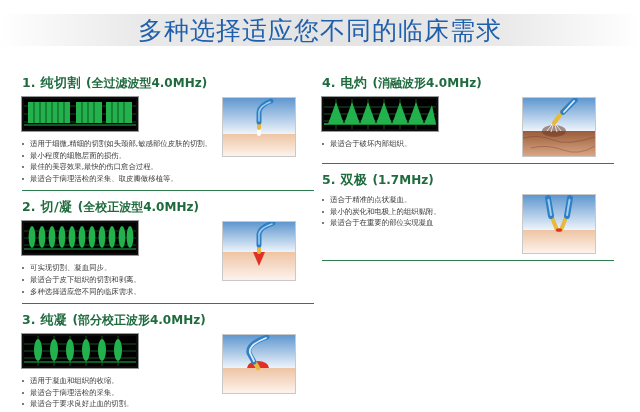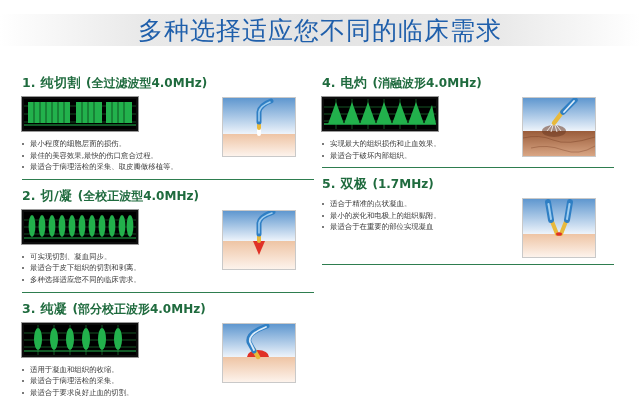--- a/index.html
+++ b/index.html
@@ -110,20 +110,21 @@
                 <line x1="64" y1="3" x2="64" y2="24"></line>
               <line x1="70" y1="3" x2="70" y2="24"></line>
               <line x1="88" y1="3" x2="88" y2="24"></line>
                 <line x1="94" y1="3" x2="94" y2="24"></line>
               <line x1="100" y1="3" x2="100" y2="24"></line>
             </g>
             <line x1="0" y1="26" x2="112" y2="26" stroke="#22b14c" stroke-width="1.2"></line>
           </svg>
         </div>
         <ul class="bullets">
+          <li>适用于细微,精细的切割如头颈部,敏感部位皮肤的切割。</li>
           <li>最小程度的细胞层面的损伤。</li>
           <li>最佳的美容效果,最快的伤口愈合过程。</li>
           <li>最适合于病理活检的采集、取皮瓣做移植等。</li>
         </ul>
       </div>
       <div class="illus illus-slot">
         <svg viewBox="0 0 72 58">
           <defs>
             <linearGradient id="sky1" x1="0" y1="0" x2="0" y2="1">
               <stop offset="0" stop-color="#5f97cf"></stop>
@@ -299,21 +300,20 @@
               <path d="M36 25 L44 3 L52 25 Z"></path>
               <path d="M52 25 L60 3 L68 25 Z"></path>
               <path d="M68 25 L76 3 L84 25 Z"></path>
               <path d="M84 25 L92 3 L100 25 Z"></path>
               <path d="M100 25 L108 6 L112 25 Z"></path>
             </g>
             <line x1="0" y1="25" x2="112" y2="25" stroke="#22b14c" stroke-width="1.6"></line>
           </svg>
         </div>
         <ul class="bullets">
-          <li>实现最大的组织损伤和止血效果。</li>
           <li>最适合于破坏内部组织。</li>
         </ul>
       </div>
       <div class="illus illus-slot">
         <svg viewBox="0 0 72 58">
           <defs>
             <linearGradient id="sky4" x1="0" y1="0" x2="0" y2="1">
               <stop offset="0" stop-color="#5f97cf"></stop>
                 <stop offset="1" stop-color="#eef4fb"></stop>
             </linearGradient>

